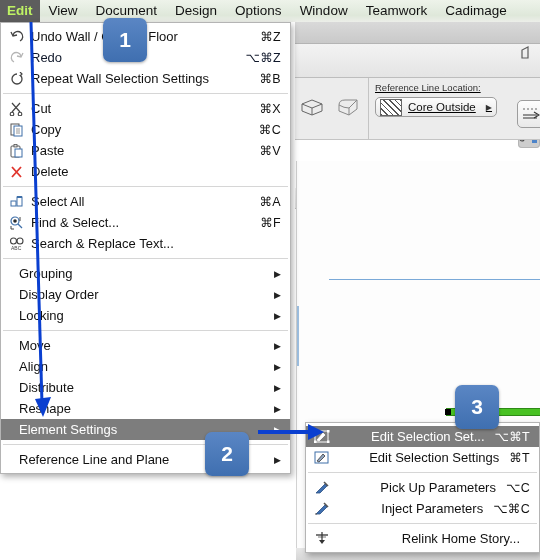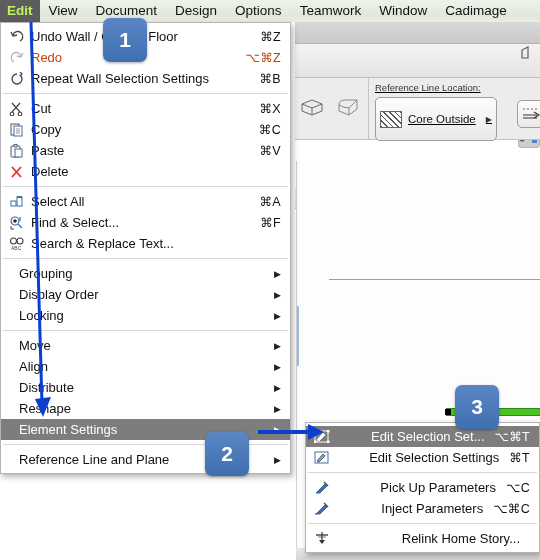--- a/index.html
+++ b/index.html
@@ -40,21 +40,21 @@
   .tsep { width:1px; height:18px; background:#b0b0b0; }
 
   .infobox {
     position:absolute; left:368px; top:78px; width:172px; height:62px;
     background:#ececec; border-left:1px solid #c4c4c4; border-bottom:1px solid #c4c4c4;
     padding:4px 6px;
     text-decoration:underline;
   }
   .infobox .lbl { font-size:9.5px; color:#333; margin-bottom:4px; }
   .ref-pill {
-    height:44px; background:linear-gradient(180deg,#fdfdfd,#e9e9e9);
+    height:20px; background:linear-gradient(180deg,#fdfdfd,#e9e9e9);
     border:1px solid #9d9d9d; border-radius:5px;
     display:flex; align-items:center; padding:0 4px; gap:6px;
     font-size:11.5px; color:#111; width:122px;
   }
   .hatch { width:22px; height:17px; border:1px solid #666; background:
       repeating-linear-gradient(45deg,#555 0 1px,#fff 1px 4px);
   }
   .ref-pill .carat { margin-left:auto; font-size:8px; color:#333; }
   .pill2 {
     position:absolute; left:148px; top:22px; width:28px; height:28px;
@@ -118,21 +118,21 @@
   .mi {
     height:21px; display:flex; align-items:center;
     padding:0 9px 0 6px; position:relative; white-space:nowrap;
   }
   .mi .ico { width:20px; height:16px; flex:0 0 20px; margin-right:4px;
              display:flex; align-items:center; justify-content:center; }
   .mi .txt { flex:1 1 auto; }
   .mi .key { color:#111; font-size:12.5px; letter-spacing:.3px; margin-left:10px; }
   .mi .arr { font-size:9px; color:#222; margin-left:10px; }
   .mi.noicon { padding-left:18px; }
-  .mi.disabled .txt, .mi.disabled .key { color:#c2410c; }
+  .mi.disabled .txt, .mi.disabled .key { color:#0f172a; }
   .mi.highlight { background:#7d7d7d; color:#fff; }
   .mi.highlight .key, .mi.highlight .arr { color:#fff; }
   .sep { height:1px; background:#d6d6d6; margin:4px 2px; }
 
   
   .badge {
     position:absolute; width:44px; height:44px; border-radius:7px;
     background:linear-gradient(180deg,#5a86c4,#3f6fb0);
     box-shadow:0 1px 3px rgba(0,0,0,.35);
     color:#fff; font-size:21px; font-weight:bold;
@@ -147,22 +147,22 @@
 <body>
 
 <div id="app-bg">
 
   <div class="menubar">
     <div class="mb-item active">Edit</div>
     <div class="mb-item">View</div>
     <div class="mb-item">Document</div>
     <div class="mb-item">Design</div>
     <div class="mb-item">Options</div>
+    <div class="mb-item">Window</div>
     <div class="mb-item">Teamwork</div>
-    <div class="mb-item">Window</div>
     <div class="mb-item">Cadimage</div>
   </div>
 
   <div class="toolbar-strip"></div>
 
   <div class="toolbar-icons">
     <div class="ticon">
       <svg width="20" height="20" viewBox="0 0 20 20">
           <path d="M4 14 L4 6 L10 3 L10 14 Z" fill="none" stroke="#444" stroke-width="1.2"></path>
         </svg>

